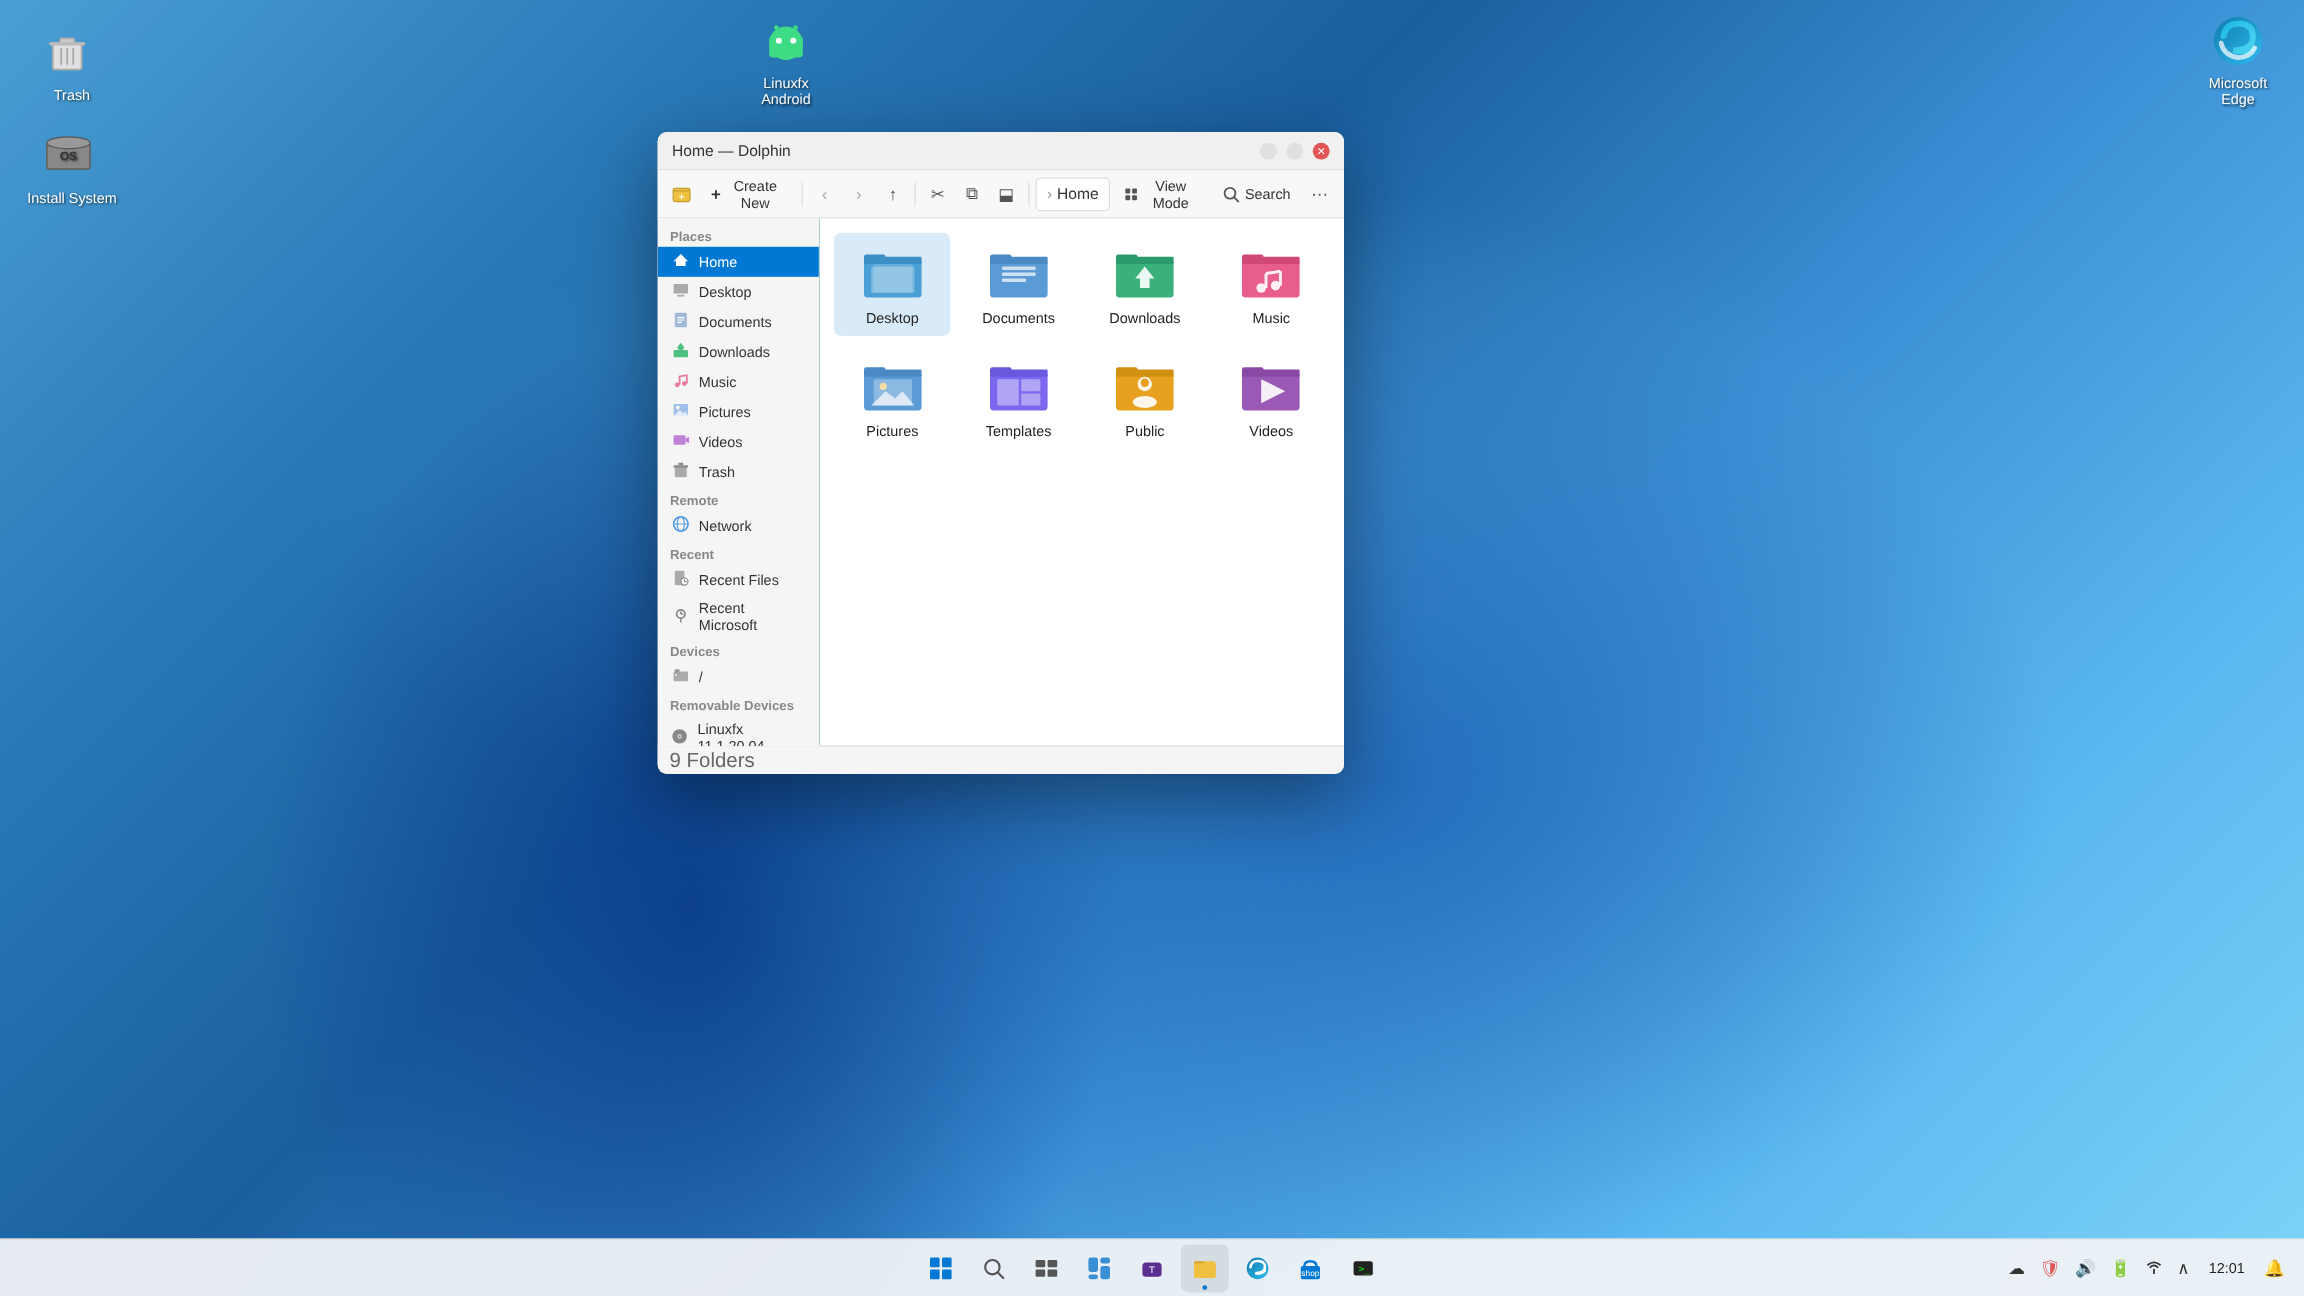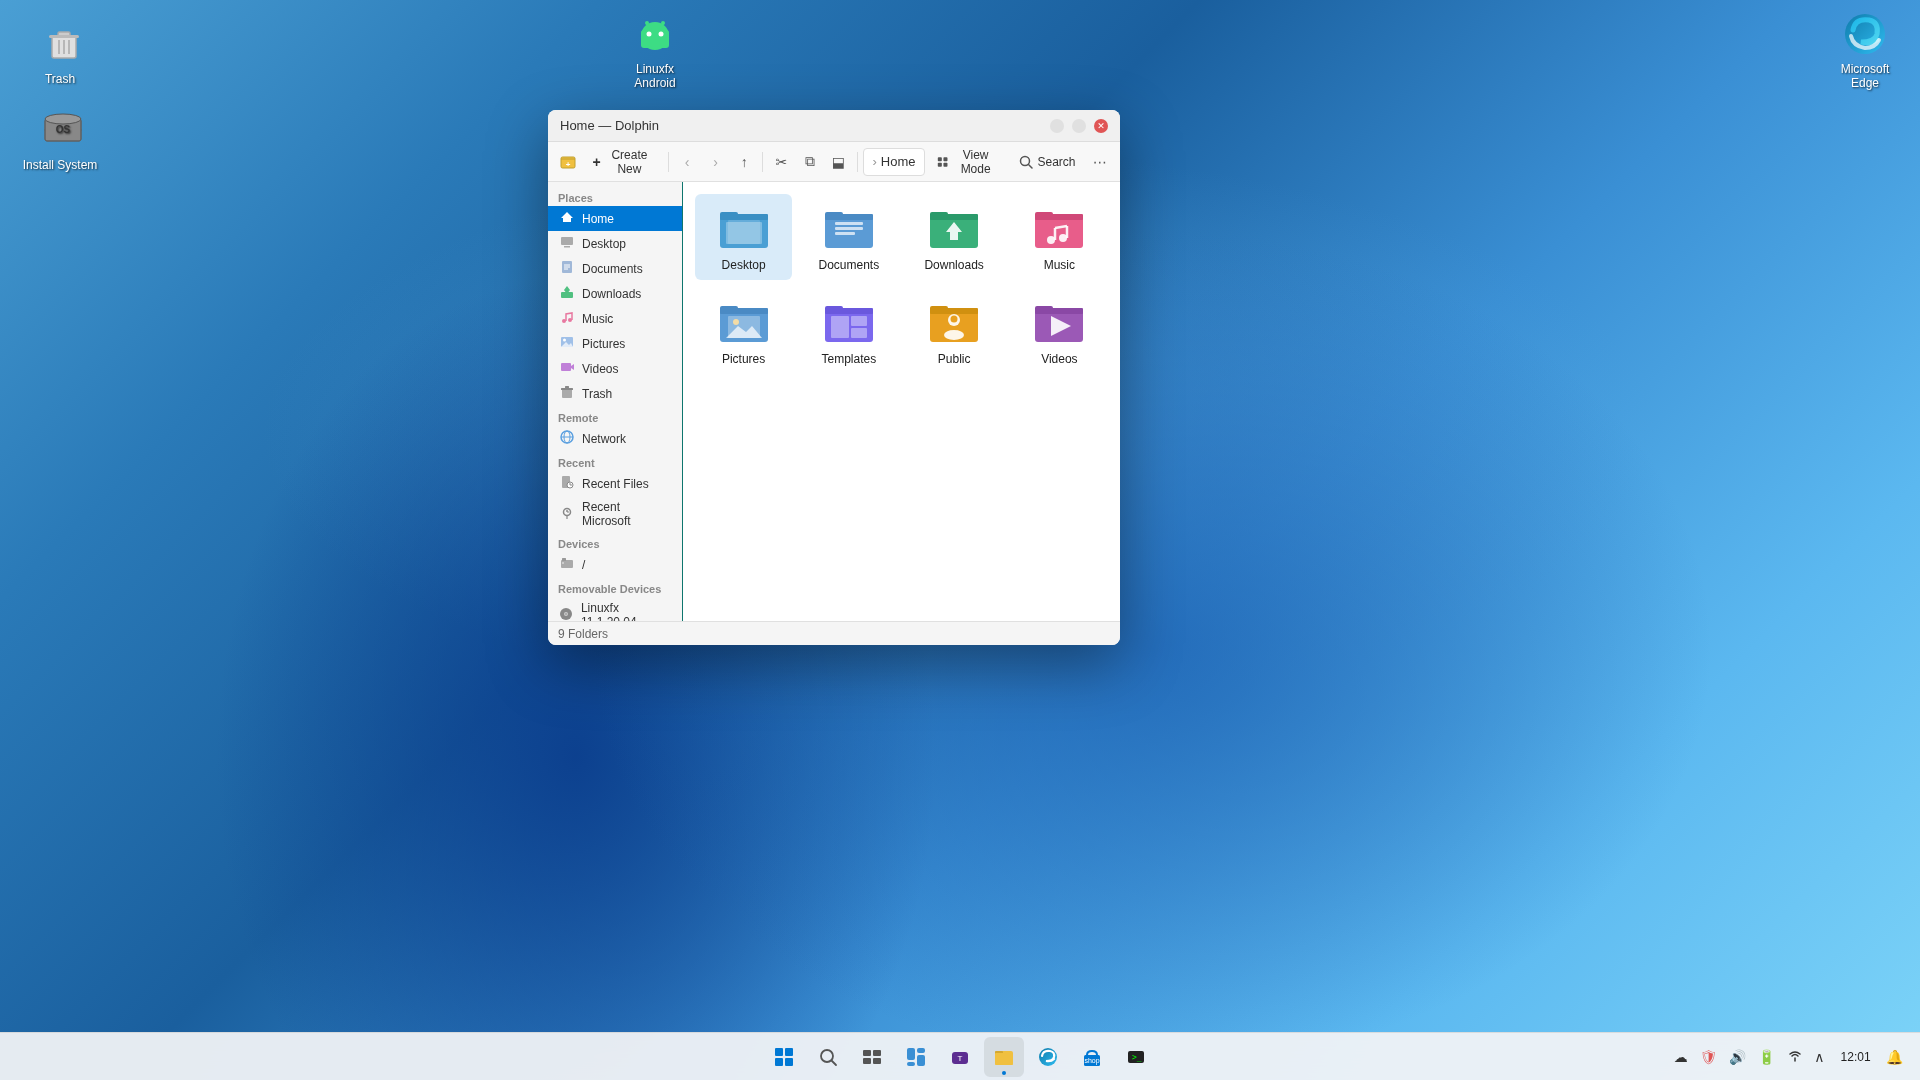--- a/index.html
+++ b/index.html
@@ -39,21 +39,21 @@
       cursor: pointer;
       color: white;
       text-shadow: 1px 1px 2px rgba(0,0,0,0.7);
     }
     .desktop-icon .icon-img {
       width: 48px;
       height: 48px;
       margin-bottom: 4px;
       display: flex;
       align-items: center;
-      justify-content: flex-end;
+      justify-content: flex-start;
       font-size: 36px;
     }
     .desktop-icon .icon-label {
       font-size: 12px;
       text-align: center;
       line-height: 1.2;
     }
 
     
     .taskbar {
@@ -304,21 +304,21 @@
     }
 
     
     .statusbar {
       height: 24px;
       background: #f5f5f5;
       border-top: 1px solid #e0e0e0;
       display: flex;
       align-items: center;
       padding: 0 10px;
-      font-size: 12px;
+      font-size: 17px;
       color: #666;
       flex-shrink: 0;
     }
 
     
     .taskbar-icon .active-dot {
       position: absolute;
       bottom: 2px;
       width: 4px;
       height: 4px;

